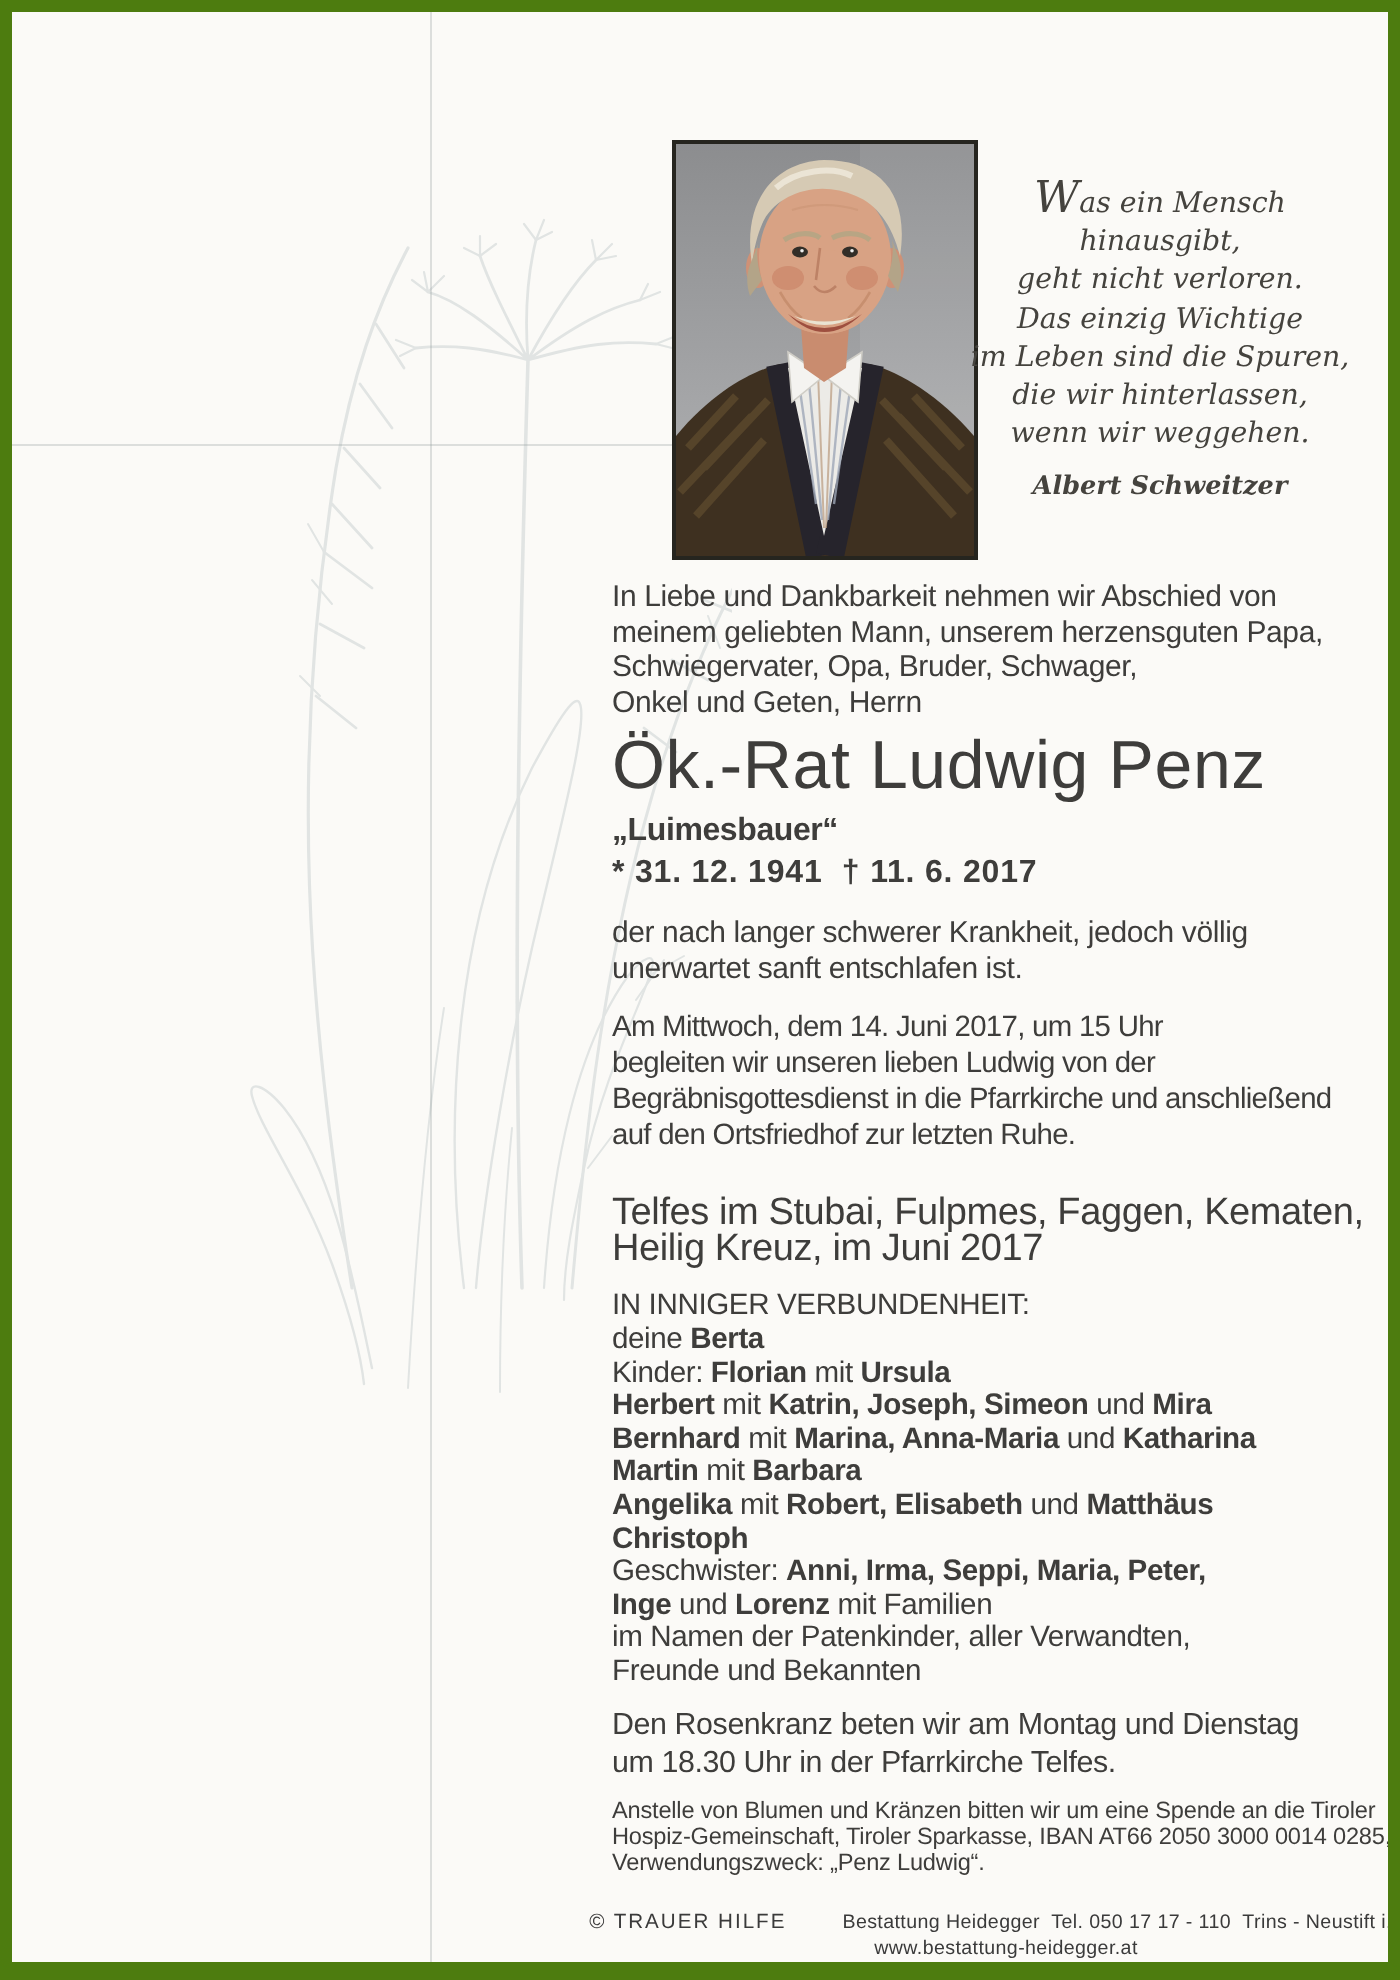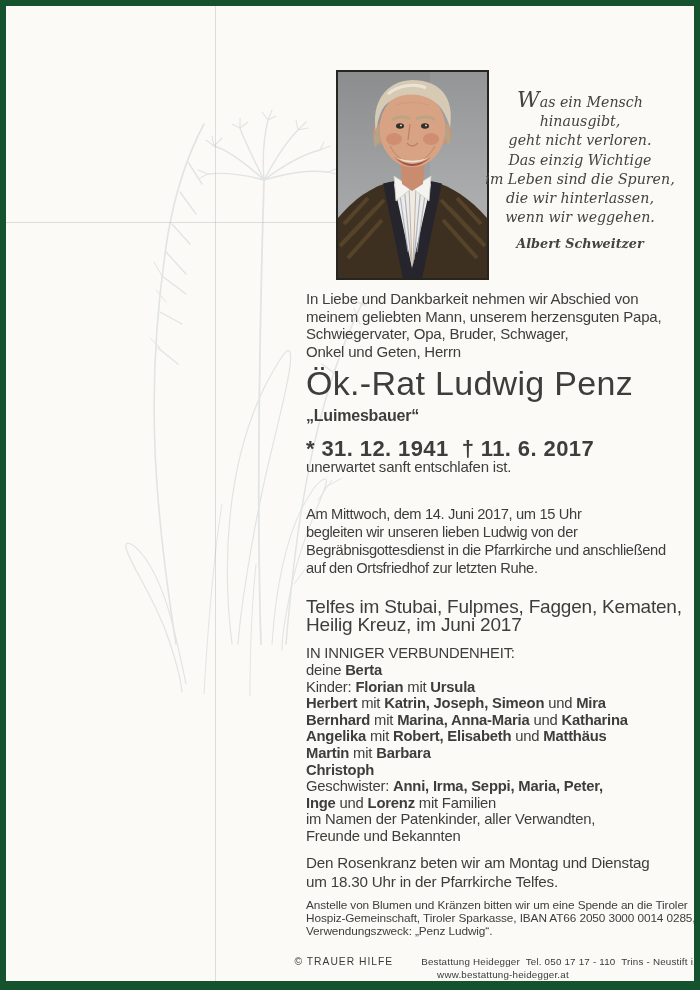--- a/index.html
+++ b/index.html
@@ -4,21 +4,21 @@
 <style>
   * { margin: 0; padding: 0; box-sizing: border-box; }
   html, body { width: 700px; height: 990px; }
   body {
     font-family: "Liberation Sans", sans-serif;
     background: #3d3d3e;
   }
   .frame {
     position: relative;
     width: 700px; height: 990px;
-    background: #14532d;
+    background: #4d7c0f;
     padding: 6px 6px 9px 6px;
   }
   .card {
     position: relative;
     width: 100%; height: 100%;
     background: #fbfaf7;
     overflow: hidden;
     color: #3e3d3b;
   }
   
@@ -53,21 +53,21 @@
   
   .sec {
     position: absolute; left: 300px; width: 394px;
     text-align: left;
     letter-spacing: -0.2px;
   }
   .sec .line { white-space: nowrap; }
   .intro   { top: 284px; font-size: 15px;  line-height: 17.5px; }
   .name    { top: 356px; font-size: 34px;  font-weight: 400; line-height: 42px; letter-spacing: .3px; }
   .nickname{ top: 400px; font-size: 16px;  font-weight: 700; line-height: 19px; }
-  .dates   { top: 420px; font-size: 22px; font-weight: 700; line-height: 22px; letter-spacing: .4px; margin-top: 12px; }
+  .dates   { top: 420px; font-size: 16px; font-weight: 700; line-height: 22px; letter-spacing: .4px; }
   .death   { top: 452px; font-size: 15px;  line-height: 17.8px; }
   .funeral { top: 499px; font-size: 14.7px; line-height: 18px; letter-spacing: -0.35px; }
   .places  { top: 592px; font-size: 19px;  line-height: 18px; }
   .family-heading { top: 639px; font-size: 14.8px; line-height: 16.6px; }
   .family  { top: 656px; font-size: 14.8px; line-height: 16.6px; }
   .family .b { font-weight: 700; margin-top: 37px; }
   .rosary  { top: 848px; font-size: 15.2px; line-height: 18.8px; }
   .donation{ top: 893px; font-size: 11.8px; line-height: 12.8px; letter-spacing: -0.1px; }
   
   .footer { position: absolute; left: 300px; width: 394px; top: 950px;
@@ -201,20 +201,21 @@
         <div class="line">meinem geliebten Mann, unserem herzensguten Papa,</div>
         <div class="line">Schwiegervater, Opa, Bruder, Schwager,</div>
         <div class="line">Onkel und Geten, Herrn</div>
       </div>
 
     <h1 class="sec name">Ök.-Rat Ludwig Penz</h1>
     <div class="sec nickname">„Luimesbauer“</div>
     <div class="sec dates">* 31. 12. 1941&nbsp;&nbsp;† 11. 6. 2017</div>
 
     <div class="sec death">
+        <div class="line">der nach langer schwerer Krankheit, jedoch völlig</div>
         <div class="line">unerwartet sanft entschlafen ist.</div>
       </div>
 
     <div class="sec funeral">
         <div class="line">Am Mittwoch, dem 14. Juni 2017, um 15 Uhr</div>
         <div class="line">begleiten wir unseren lieben Ludwig von der</div>
         <div class="line">Begräbnisgottesdienst in die Pfarrkirche und anschließend</div>
         <div class="line">auf den Ortsfriedhof zur letzten Ruhe.</div>
       </div>
 
@@ -222,22 +223,22 @@
         <div class="line">Telfes im Stubai, Fulpmes, Faggen, Kematen,</div>
         <div class="line">Heilig Kreuz, im Juni 2017</div>
       </div>
 
     <div class="sec family-heading">IN INNIGER VERBUNDENHEIT:</div>
     <div class="sec family">
         <div class="line"><span>deine </span><span class="b">Berta</span></div>
         <div class="line"><span>Kinder: </span><span class="b">Florian</span><span> mit </span><span class="b">Ursula</span></div>
         <div class="line"><span class="b">Herbert</span><span> mit </span><span class="b">Katrin, Joseph, Simeon</span><span> und </span><span class="b">Mira</span></div>
         <div class="line"><span class="b">Bernhard</span><span> mit </span><span class="b">Marina, Anna-Maria</span><span> und </span><span class="b">Katharina</span></div>
+        <div class="line"><span class="b">Martin</span><span> mit </span><span class="b">Barbara</span></div>
         <div class="line"><span class="b">Angelika</span><span> mit </span><span class="b">Robert, Elisabeth</span><span> und </span><span class="b">Matthäus</span></div>
-        <div class="line"><span class="b">Martin</span><span> mit </span><span class="b">Barbara</span></div>
         <div class="line"><span class="b">Christoph</span></div>
         <div class="line"><span>Geschwister: </span><span class="b">Anni, Irma, Seppi, Maria, Peter,</span></div>
         <div class="line"><span class="b">Inge</span><span> und </span><span class="b">Lorenz</span><span> mit Familien</span></div>
         <div class="line"><span>im Namen der Patenkinder, aller Verwandten,</span></div>
         <div class="line"><span>Freunde und Bekannten</span></div>
       </div>
 
     <div class="sec rosary">
         <div class="line">Den Rosenkranz beten wir am Montag und Dienstag</div>
         <div class="line">um 18.30 Uhr in der Pfarrkirche Telfes.</div>

